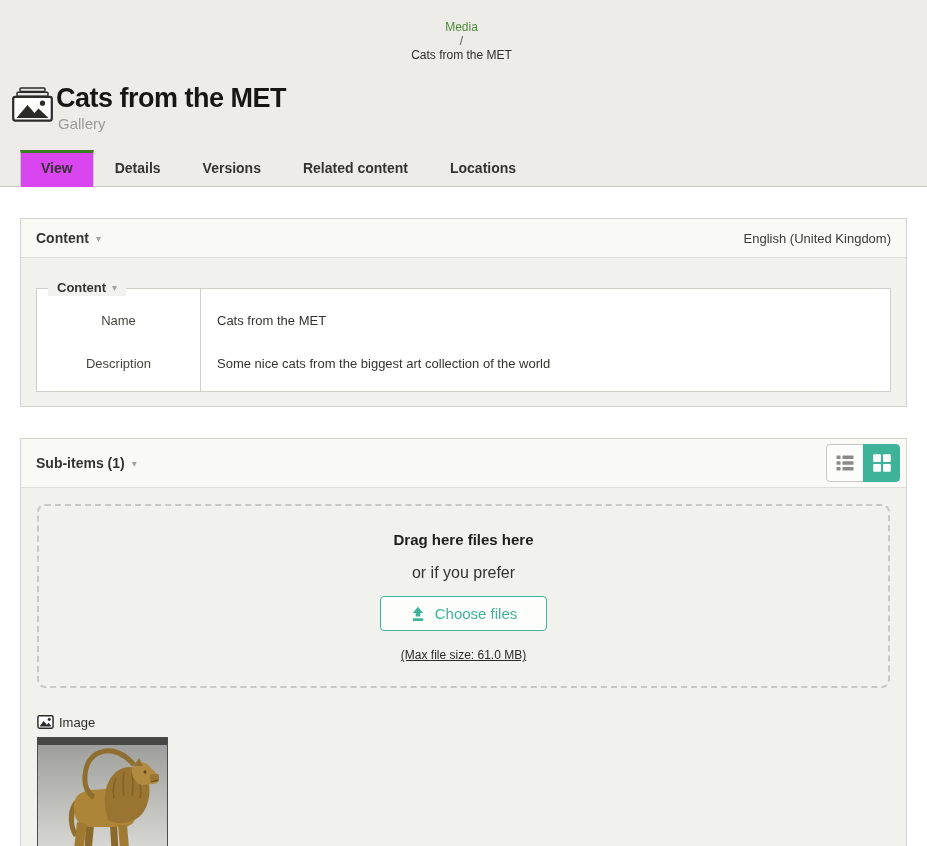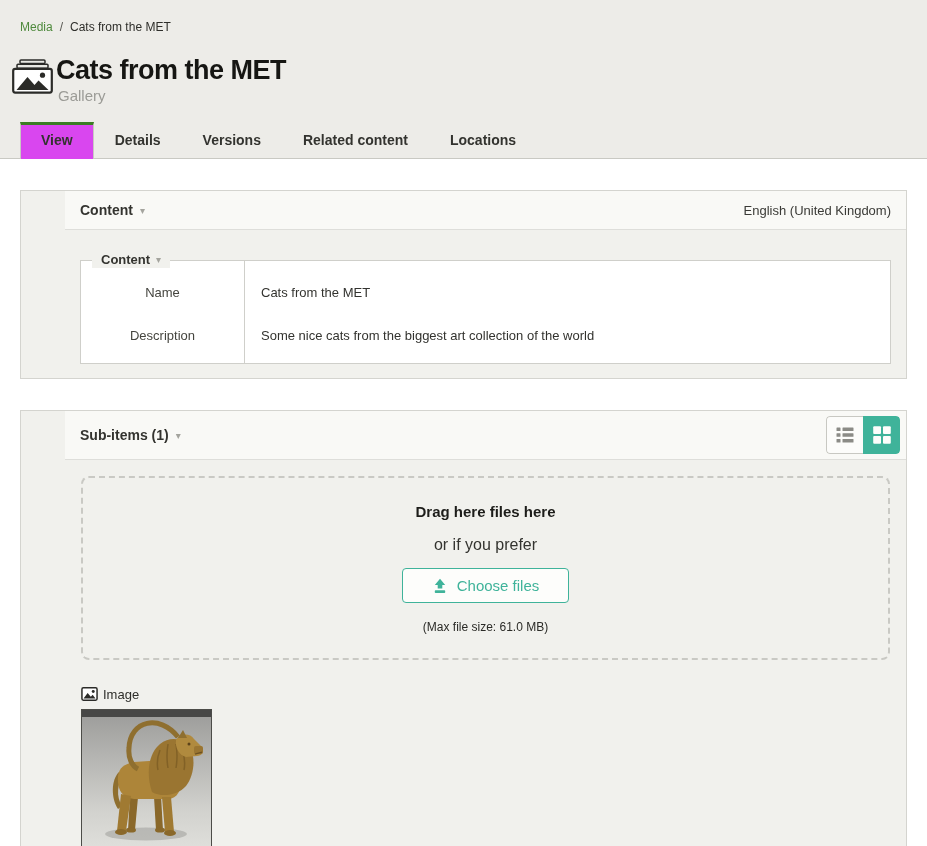--- a/index.html
+++ b/index.html
@@ -9,25 +9,25 @@
     background: #ffffff;
     color: #333330;
     overflow: hidden;
     position: relative;
   }
   
   .page-top {
     background: #edece8;
   }
   .breadcrumb {
-    padding: 20px 12px 0 20px;
+    padding: 20px 12px 0 8px;
     font-size: 12px;
     display: flex;
     align-items: center;
-    gap: 7px;
+    flex-direction: column;
   }
   .breadcrumb a { color: #4f8a3d; text-decoration: none; cursor: pointer; }
   .breadcrumb .sep { color: #55554f; }
   .breadcrumb .current { color: #2e2e2a; }
   .title-row {
     display: flex;
     align-items: flex-start;
     padding: 22px 12px 0 12px;
     gap: 3px;
   }
@@ -62,21 +62,20 @@
     border-top: 3px solid #3a7d23;
     margin-bottom: -1px;
     padding: 7px 20px 11px 20px;
   }
   
   main { background: #ffffff; padding: 0 20px; }
   .panel {
     border: 1px solid #d4d4cf;
     margin-top: 31px;
     background: #f1f1ed;
-    padding-left: 44px;
   }
   .panel-header {
     display: flex;
     justify-content: space-between;
     align-items: center;
     background: #f9f9f6;
     border-bottom: 1px solid #dededa;
     padding: 11px 15px;
   }
   .panel-title {
@@ -156,21 +155,21 @@
     margin-top: 14px;
     background: #fdfdfb;
     border: 1px solid #3fb39a;
     border-radius: 4px;
     color: #3fb39a;
     font-size: 15px;
     font-family: "Liberation Sans", sans-serif;
     padding: 8px 29px;
     cursor: pointer;
   }
-  .dz-note { font-size: 12px; color: #2b2b27; margin-top: 17px; }
+  .dz-note { font-size: 12px; color: #2b2b27; margin-top: 17px; text-decoration: underline; }
   
   .item-card { margin-top: 27px; width: 131px; cursor: pointer; }
   .item-card-label {
     display: flex;
     align-items: flex-start;
     gap: 5px;
     font-size: 13px;
     color: #2e2e2a;
     margin-bottom: 7px;
   }

